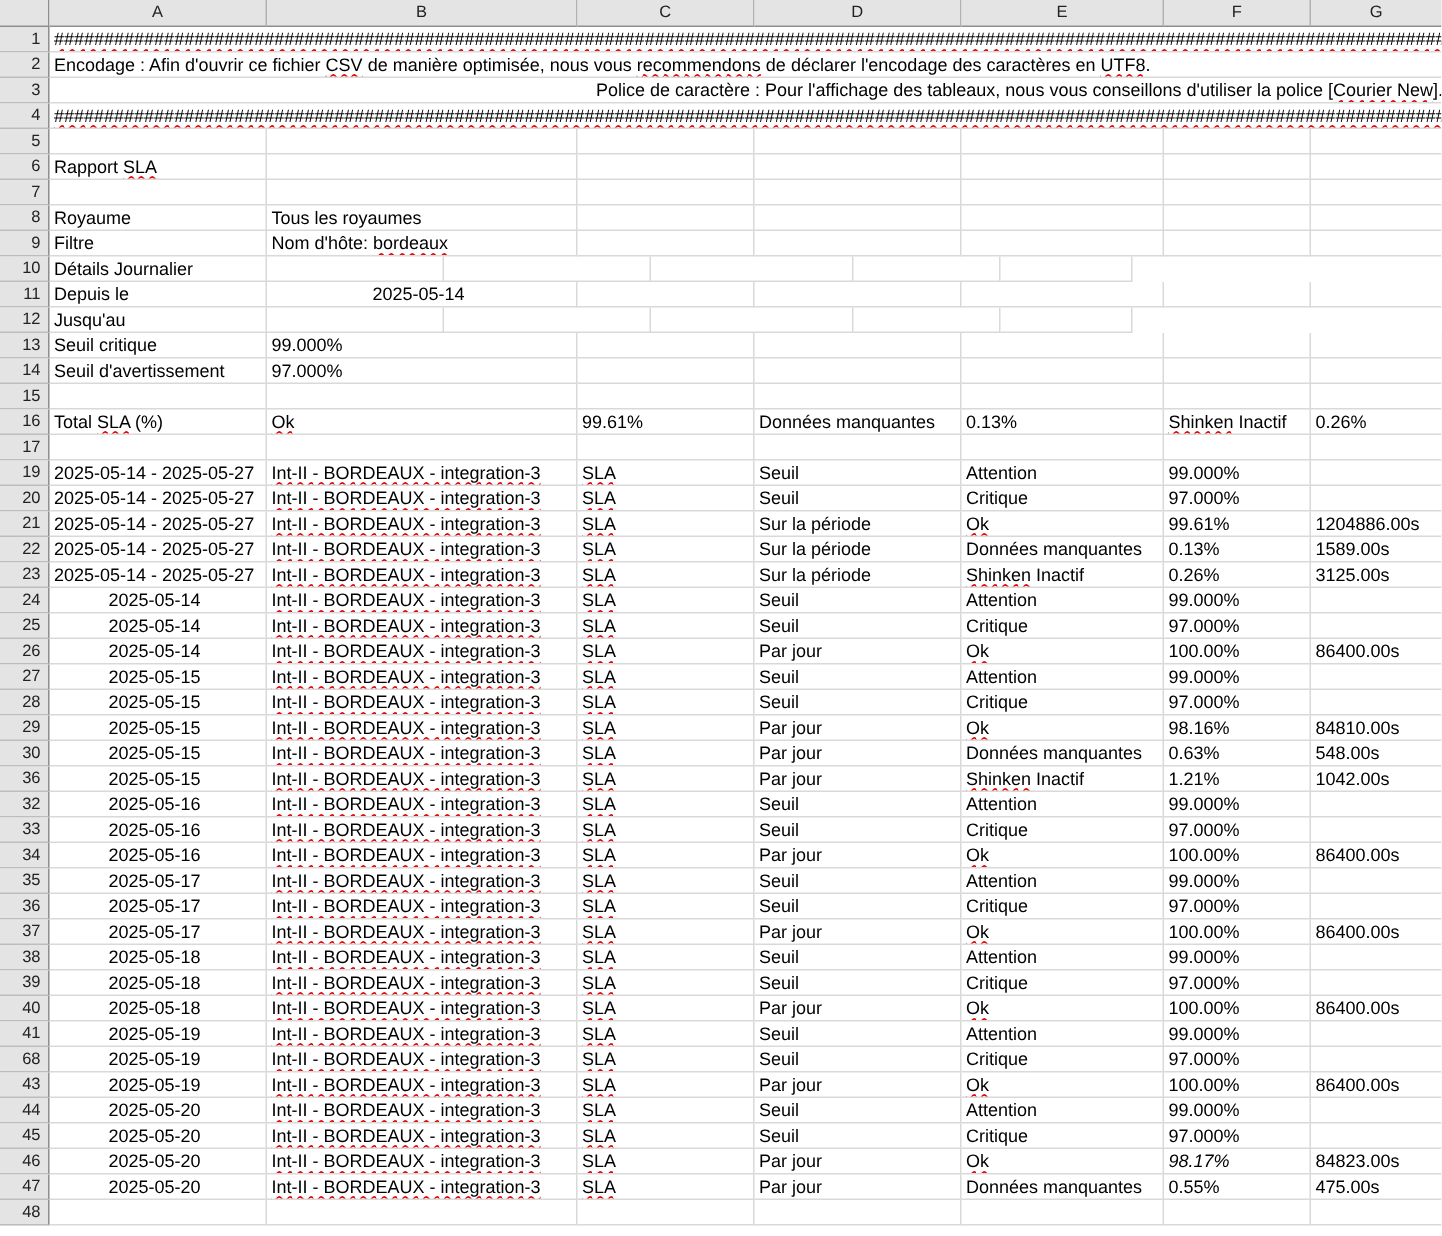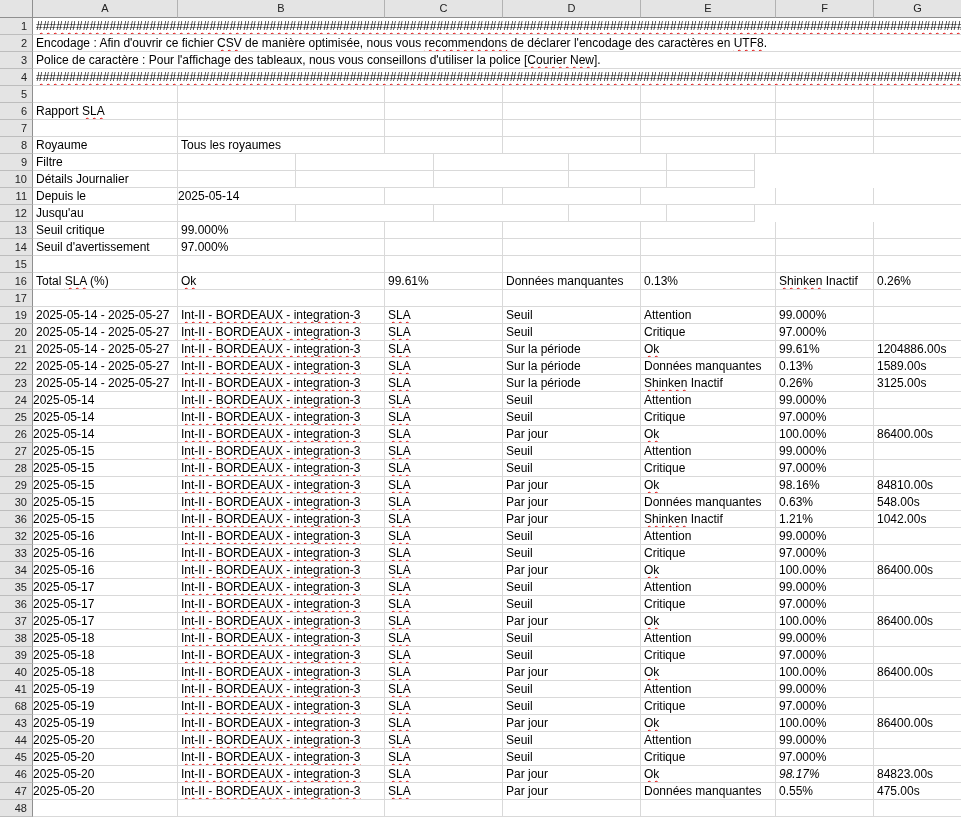--- a/index.html
+++ b/index.html
@@ -24,21 +24,21 @@
     flex:none; width:33px; height:17px; line-height:16px; text-align:right;
     padding-right:5px; font-size:11px; color:#222; background:var(--hdr-bg,#e4e4e4);
     border-right:1px solid #8f8f8f; border-bottom:1px solid #bdbdbd;
   }
   .cell {
     flex:none; height:17px; line-height:16px; padding-left:3px;
     white-space:nowrap; overflow:hidden;
     border-right:1px solid var(--grid,#d9d9d9);
     border-bottom:1px solid var(--grid,#d9d9d9);
   }
-  .cell.num { text-align:left; padding-right:4px; padding-left:0; }
+  .cell.num { text-align:center; padding-right:4px; padding-left:0; }
   .cell.ov  { border-right:none; }
   .sp {
     text-decoration-line:underline; text-decoration-style:wavy;
     text-decoration-color:var(--sp-color,#e00000);
     text-decoration-thickness:1px; text-underline-offset:2px;
   }
 </style>
 </head>
 <body>
 
@@ -57,21 +57,21 @@
       <div class="r">
         <div class="rh">1</div>
         <div class="cell ov" style="width: 929px;"><span class="sp">######################################################################################################################################################</span></div>
       </div>
       <div class="r">
         <div class="rh">2</div>
         <div class="cell ov" style="width: 929px;">Encodage : Afin d'ouvrir ce fichier <span class="sp">CSV</span> de manière optimisée, nous vous <span class="sp">recommendons</span> de déclarer l'encodage des caractères en <span class="sp">UTF8</span>.</div>
       </div>
       <div class="r">
         <div class="rh">3</div>
-        <div class="cell ov" style="width: 929px;">Police de caractère : Pour l'affichage des tableaux, nous vous conseillons d'utiliser la police [<span class="sp">Courier New</span>].</div>
+        <div class="cell ov" style="width: 929px; text-align: right;">Police de caractère : Pour l'affichage des tableaux, nous vous conseillons d'utiliser la police [<span class="sp">Courier New</span>].</div>
       </div>
       <div class="r">
         <div class="rh">4</div>
         <div class="cell ov" style="width: 929px;"><span class="sp">######################################################################################################################################################</span></div>
       </div>
       <div class="r">
         <div class="rh">5</div>
         <div class="cell" style="width: 145px;"></div>
         <div class="cell" style="width: 207px;"></div>
         <div class="cell" style="width: 118px;"></div>
@@ -106,20 +106,21 @@
         <div class="cell" style="width: 207px;">Tous les royaumes</div>
         <div class="cell" style="width: 118px;"></div>
         <div class="cell" style="width: 138px;"></div>
         <div class="cell" style="width: 135px;"></div>
         <div class="cell" style="width: 98px;"></div>
         <div class="cell" style="width: 88px;"></div>
       </div>
       <div class="r">
         <div class="rh">9</div>
         <div class="cell" style="width: 145px;">Filtre</div>
+        <div class="cell" style="width: 207px;">Nom d'hôte: <span class="sp">bordeaux</span></div>
         <div class="cell" style="width: 118px;"></div>
         <div class="cell" style="width: 138px;"></div>
         <div class="cell" style="width: 135px;"></div>
         <div class="cell" style="width: 98px;"></div>
         <div class="cell" style="width: 88px;"></div>
       </div>
       <div class="r">
         <div class="rh">10</div>
         <div class="cell" style="width: 145px;">Détails Journalier</div>
         <div class="cell" style="width: 118px;"></div>

